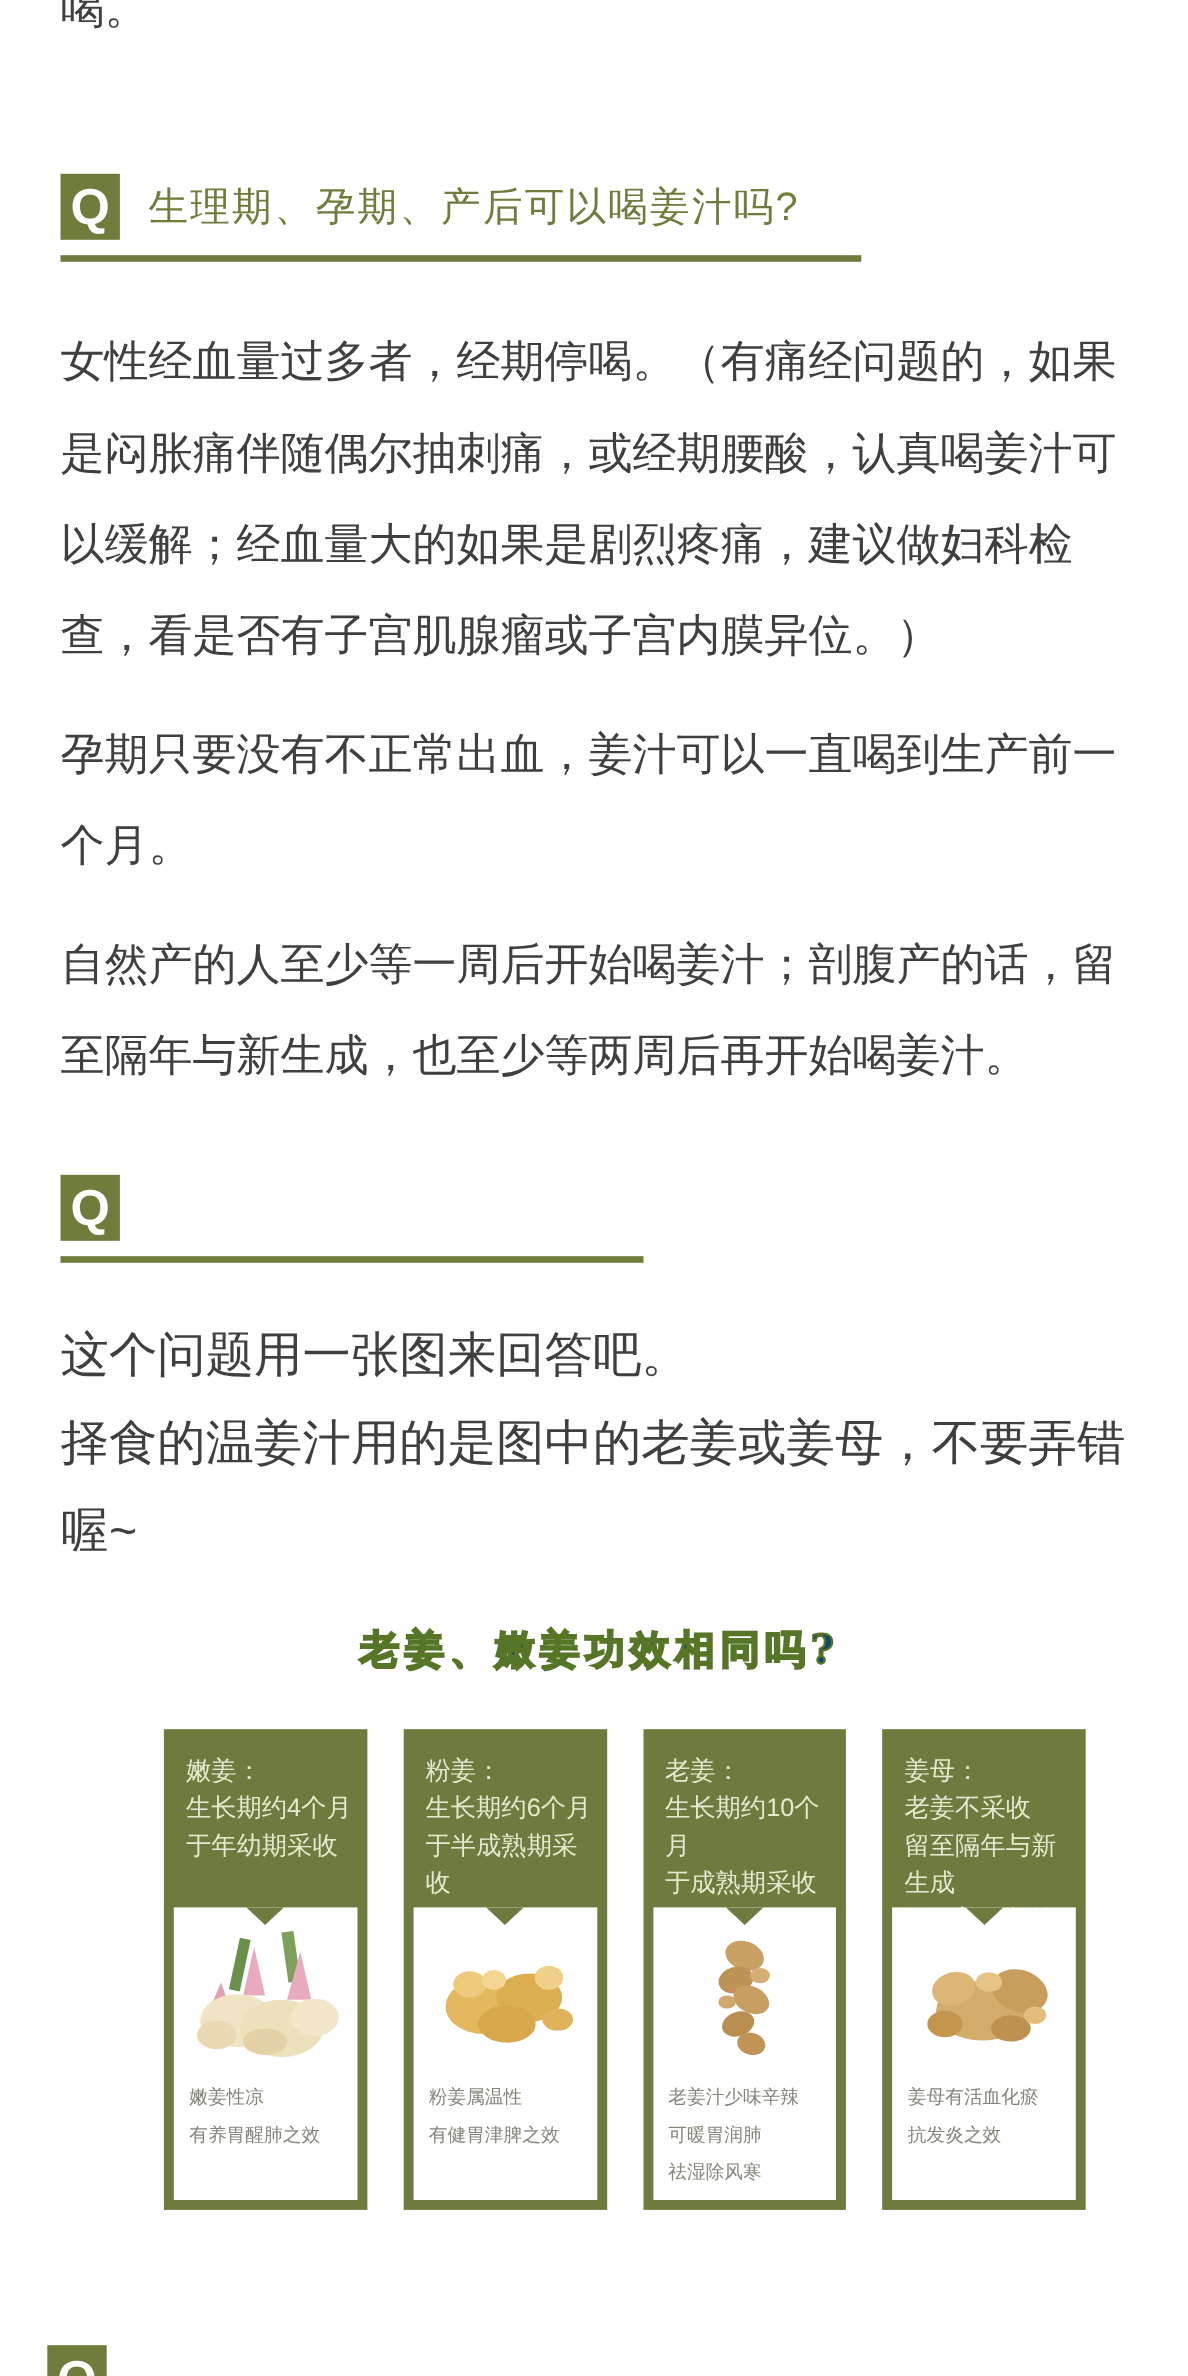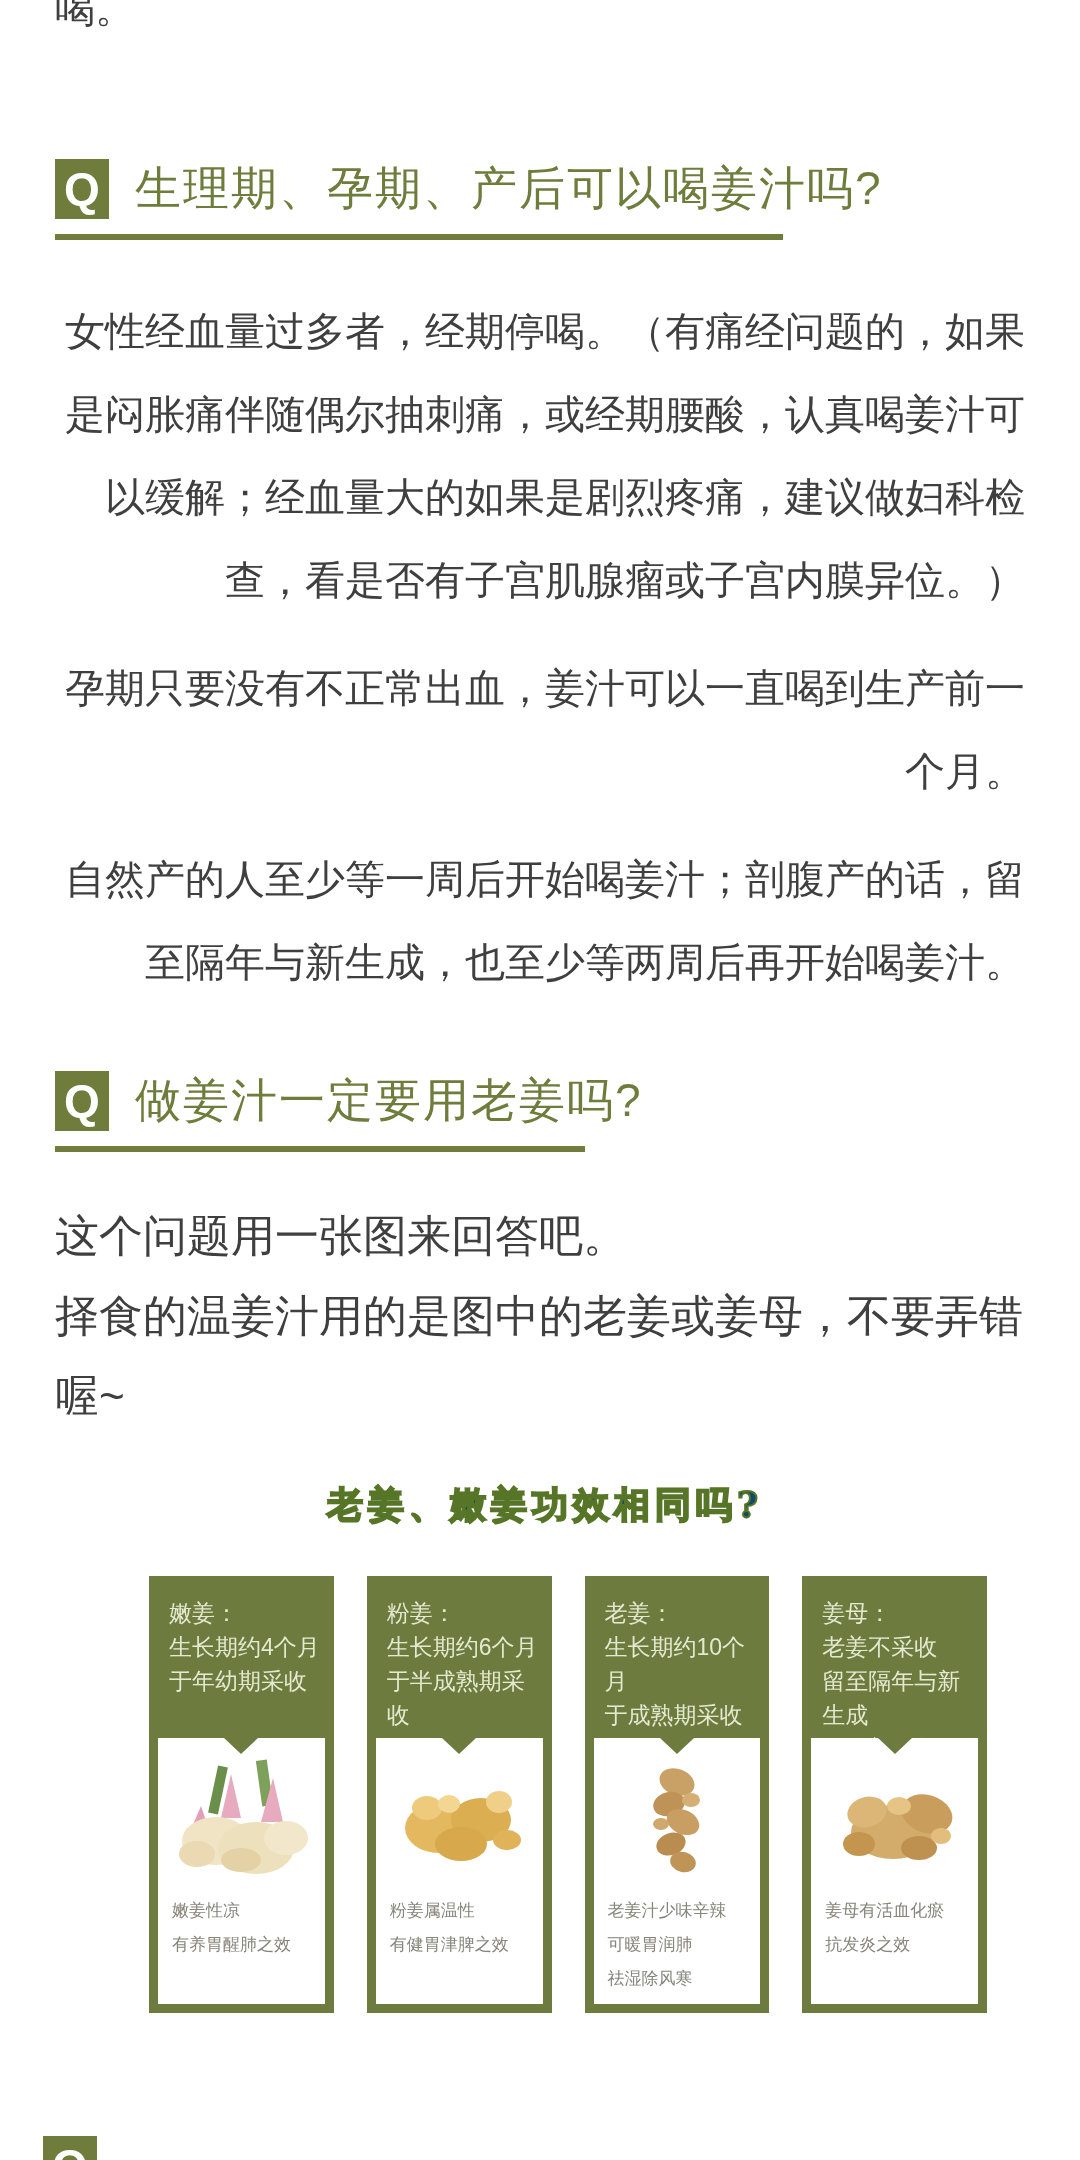--- a/index.html
+++ b/index.html
@@ -22,27 +22,27 @@
   
   .q-header { display:flex; align-items:center; gap:26px; }
   .q-header.first { margin-top:130px; }
   .q-header.second { margin-top:66px; }
   .q-badge {
     width:54px; height:60px; flex:0 0 54px;
     background:#6f7c3c; color:#ffffff;
     font-size:46px; font-weight:bold;
     display:flex; align-items:center; justify-content:center;
   }
-  .q-title { font-size:46px; color:#6f7c3c; letter-spacing:2px; }
+  .q-title { font-size:36px; color:#6f7c3c; letter-spacing:2px; }
   .q-underline { height:6px; background:#6f7c3c; margin-top:14px; }
   .q-underline.w1 { width:728px; }
   .q-underline.w2 { width:530px; }
 
   
-  .paras { margin-top:50px; font-size:40px; line-height:83px;text-align:right; }
+  .paras { margin-top:50px; font-size:40px; line-height:83px; }
   .paras p { margin:0 0 25px 0; }
   .answer-lines { margin-top:44px; font-size:44px; line-height:80px; }
   .answer-lines p { margin:0; }
 
   
   .infographic { margin:40px 0 0 48px; width:884px; }
   .info-title {
     text-align:center;
     font-family:"DejaVu Serif","Liberation Serif",serif;
     font-size:36px; font-weight:bold; letter-spacing:5px;
@@ -107,21 +107,20 @@
   <div class="q-underline w1"></div>
 
   <div class="paras">
     <p>女性经血量过多者，经期停喝。（有痛经问题的，如果是闷胀痛伴随偶尔抽刺痛，或经期腰酸，认真喝姜汁可以缓解；经血量大的如果是剧烈疼痛，建议做妇科检查，看是否有子宫肌腺瘤或子宫内膜异位。）</p>
     <p>孕期只要没有不正常出血，姜汁可以一直喝到生产前一个月。</p>
     <p>自然产的人至少等一周后开始喝姜汁；剖腹产的话，留至隔年与新生成，也至少等两周后再开始喝姜汁。</p>
   </div>
 
   <div class="q-header second">
     <div class="q-badge">Q</div>
-    <div class="q-title">做姜汁一定要用老姜吗?</div>
   </div>
   <div class="q-underline w2"></div>
 
   <div class="answer-lines">
     <p>这个问题用一张图来回答吧。</p>
     <p>择食的温姜汁用的是图中的老姜或姜母，不要弄错喔~</p>
   </div>
 
   <div class="infographic">
     <div class="info-title">老姜、嫩姜功效相同吗?</div>

